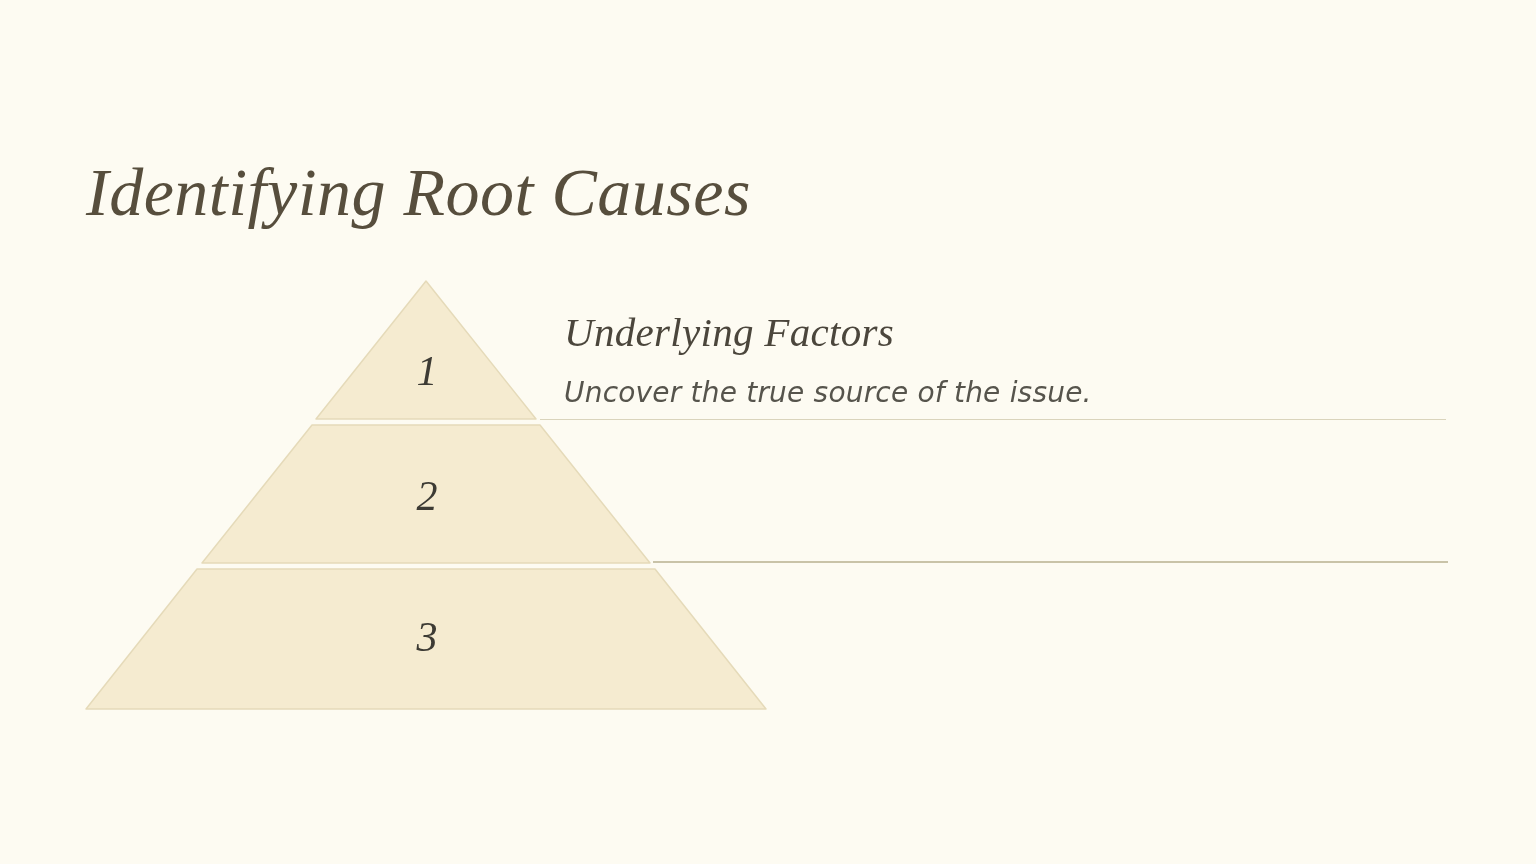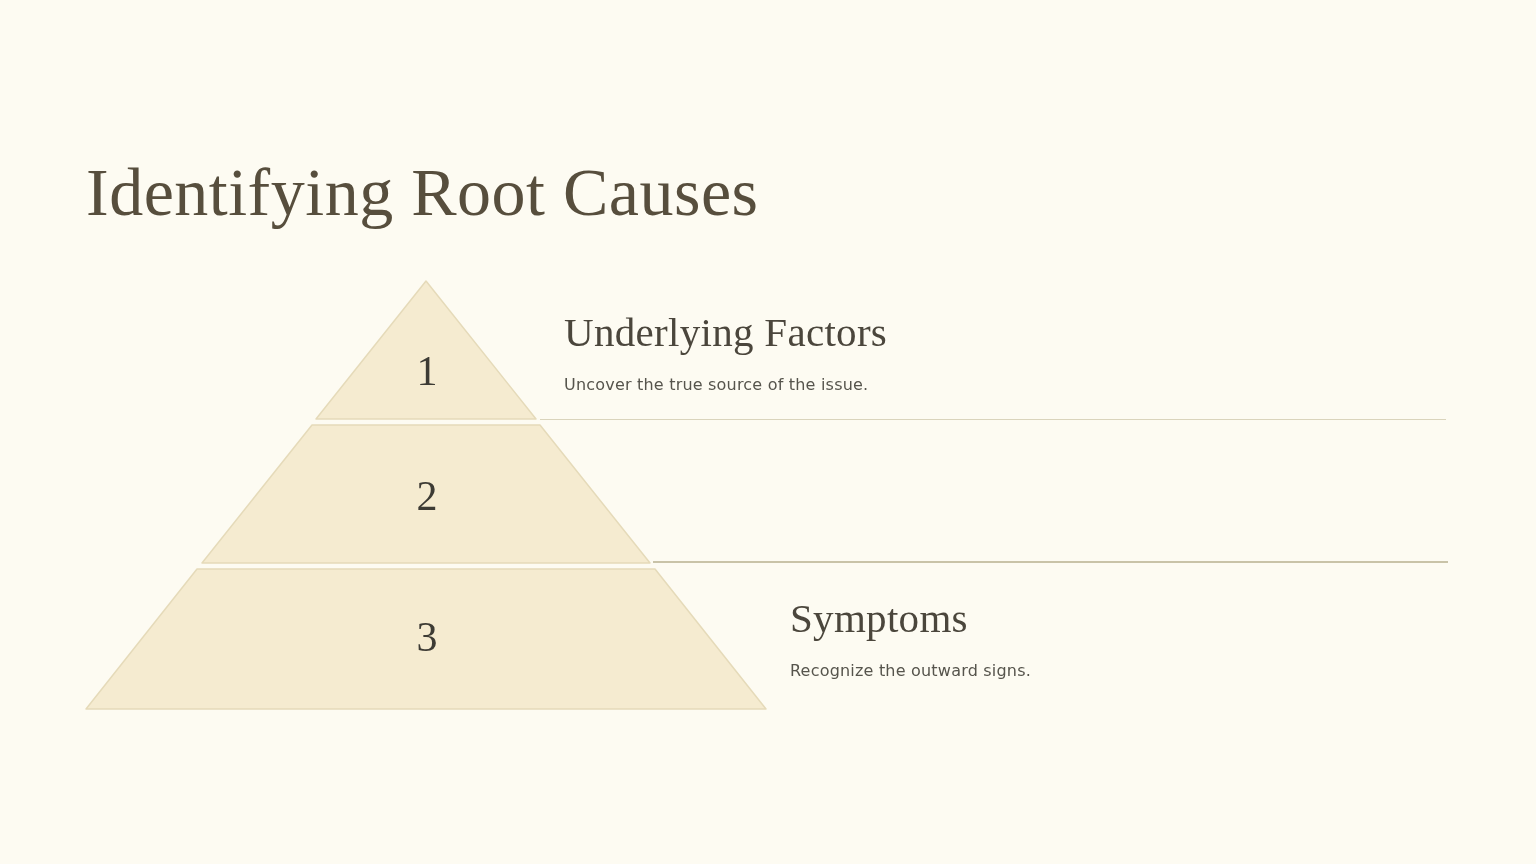--- a/index.html
+++ b/index.html
@@ -18,20 +18,21 @@
   body {
     background: var(--background);
     font-family: "Liberation Serif", serif;
     overflow: hidden;
   }
   .slide {
     position: relative;
     width: 1536px;
     height: 864px;
     background: var(--background);
+    font-style: italic;
   }
   .slide-title {
     position: absolute;
     left: 86px;
     top: 158px;
     font-size: 68px;
     font-weight: 400;
     line-height: 1;
     letter-spacing: 0.5px;
     color: var(--title-text);
@@ -71,21 +72,21 @@
     font-weight: 400;
     font-size: 41px;
     line-height: 1.3;
     letter-spacing: 0.3px;
     color: var(--heading-text);
     white-space: nowrap;
   }
   .tier-description {
     margin-top: 16px;
     font-family: "DejaVu Sans", "Liberation Sans", sans-serif;
-    font-size: 16px;
+    font-size: 28px;
     line-height: 1.3;
     letter-spacing: 0.2px;
     color: var(--body-text);
     white-space: nowrap;
   }
 </style>
 </head>
 <body>
 
 <div class="slide">
@@ -103,18 +104,14 @@
 
   <div class="divider divider-1"></div>
   <div class="divider divider-2"></div>
 
   <div class="tier-row tier-row-1">
     <div class="tier-heading">Underlying Factors</div>
     <div class="tier-description">Uncover the true source of the issue.</div>
   </div>
 
 
-  <div class="tier-row tier-row-3">
-    <div class="tier-heading">Symptoms</div>
-    <div class="tier-description">Recognize the outward signs.</div>
-  </div>
 
 </div>
 
 </body></html>

